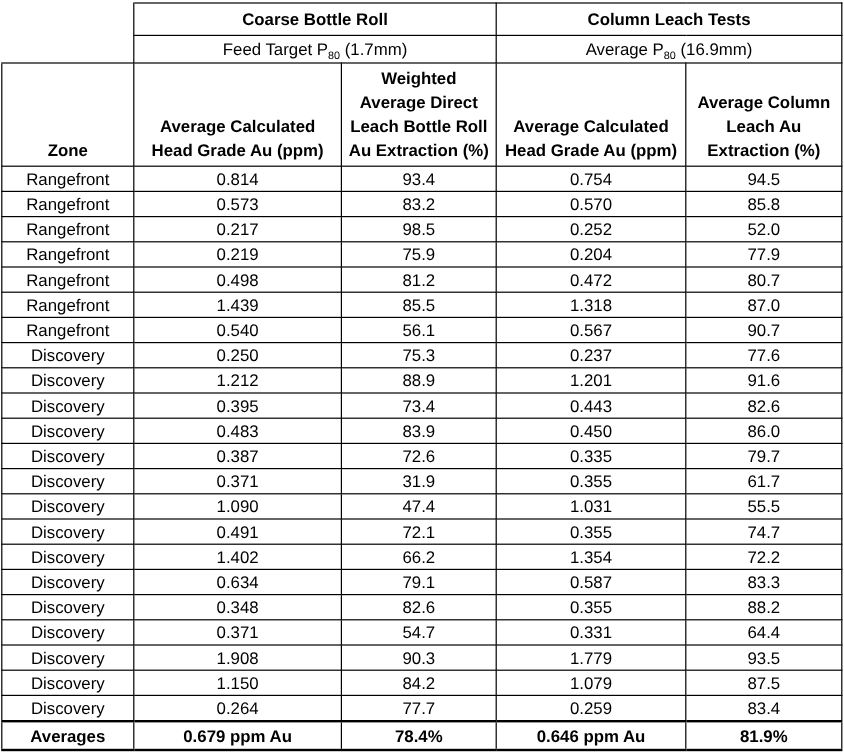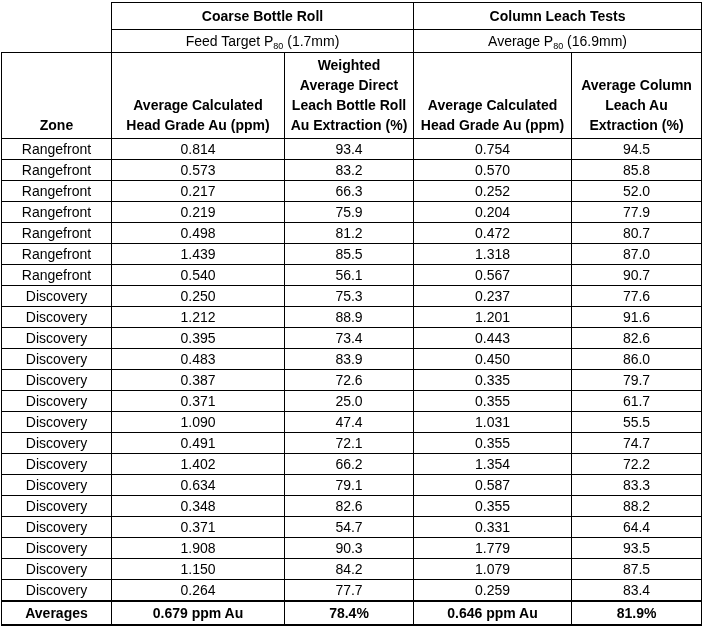--- a/index.html
+++ b/index.html
@@ -105,21 +105,21 @@
       <tr>
     <td>Rangefront</td>
     <td>0.573</td>
     <td>83.2</td>
     <td>0.570</td>
     <td>85.8</td>
   </tr>
       <tr>
     <td>Rangefront</td>
     <td>0.217</td>
-    <td>66.3</td>
+    <td>98.5</td>
     <td>0.252</td>
     <td>52.0</td>
   </tr>
       <tr>
     <td>Rangefront</td>
     <td>0.219</td>
     <td>75.9</td>
     <td>0.204</td>
     <td>77.9</td>
   </tr>
@@ -175,21 +175,21 @@
       <tr>
     <td>Discovery</td>
     <td>0.387</td>
     <td>72.6</td>
     <td>0.335</td>
     <td>79.7</td>
   </tr>
       <tr>
     <td>Discovery</td>
     <td>0.371</td>
-    <td>25.0</td>
+    <td>31.9</td>
     <td>0.355</td>
     <td>61.7</td>
   </tr>
       <tr>
     <td>Discovery</td>
     <td>1.090</td>
     <td>47.4</td>
     <td>1.031</td>
     <td>55.5</td>
   </tr>

